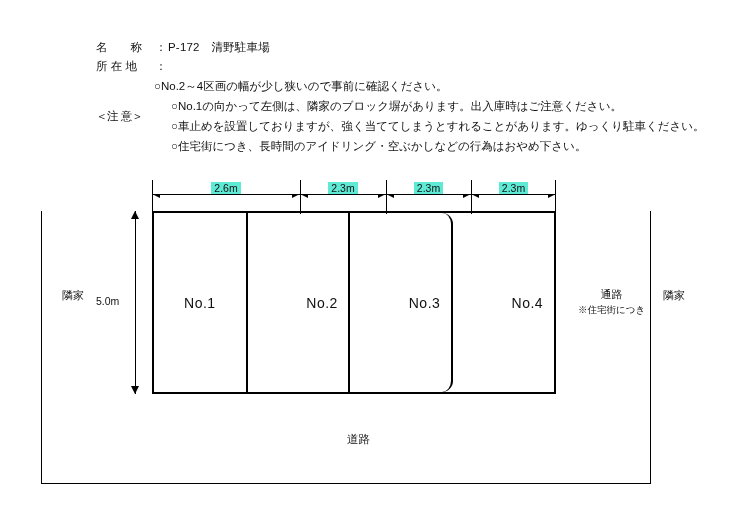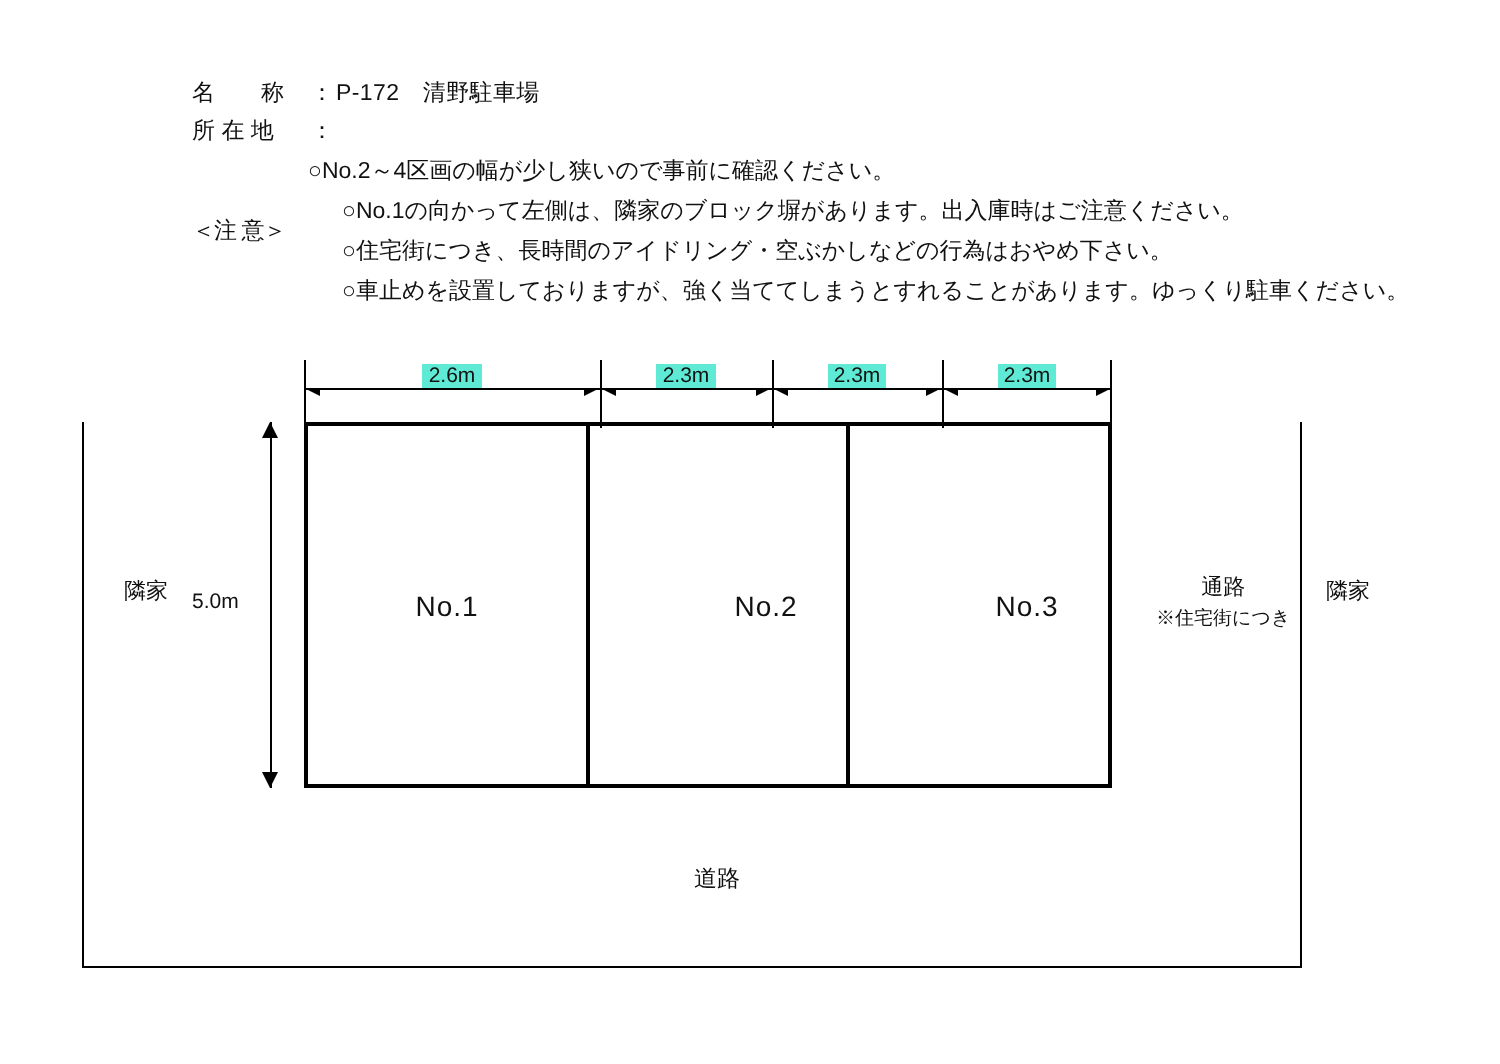--- a/index.html
+++ b/index.html
@@ -269,22 +269,22 @@
     </div>
     <div class="hrow">
       <div class="hlabel">所 在 地</div>
       <div class="hcolon">：</div>
     </div>
     <div class="hrow">
       <div class="note-label">＜注 意＞</div>
       <div class="notes">
         <div class="note-line">○No.2～4区画の幅が少し狭いので事前に確認ください。</div>
         <div class="note-line note-indent">○No.1の向かって左側は、隣家のブロック塀があります。出入庫時はご注意ください。</div>
+        <div class="note-line note-indent">○車止めを設置しておりますが、強く当ててしまうとすれることがあります。ゆっくり駐車ください。</div>
         <div class="note-line note-indent">○住宅街につき、長時間のアイドリング・空ぶかしなどの行為はおやめ下さい。</div>
-        <div class="note-line note-indent">○車止めを設置しておりますが、強く当ててしまうとすれることがあります。ゆっくり駐車ください。</div>
       </div>
     </div>
   </div>
 
   <div class="diagram">
 
     <div class="dim-top" style="left:152px; width:148px;">
       <div class="dim-line"></div>
       <div class="arrow-l"></div>
       <div class="arrow-r"></div>
@@ -337,16 +337,19 @@
     <div class="lot">
       <div class="stall" style="width:148px;">
         <span class="stall-label">No.1</span>
       </div>
       <div class="stall" style="width:86px;">
         <span class="stall-label">No.2</span>
       </div>
       <div class="stall" style="width:85px;border-radius:11px;">
         <span class="stall-label">No.3</span>
       </div>
+      <div class="stall" style="width:85px;">
+        <span class="stall-label">No.4</span>
+      </div>
     </div>
 
   </div>
 </div>
 
 </body></html>

